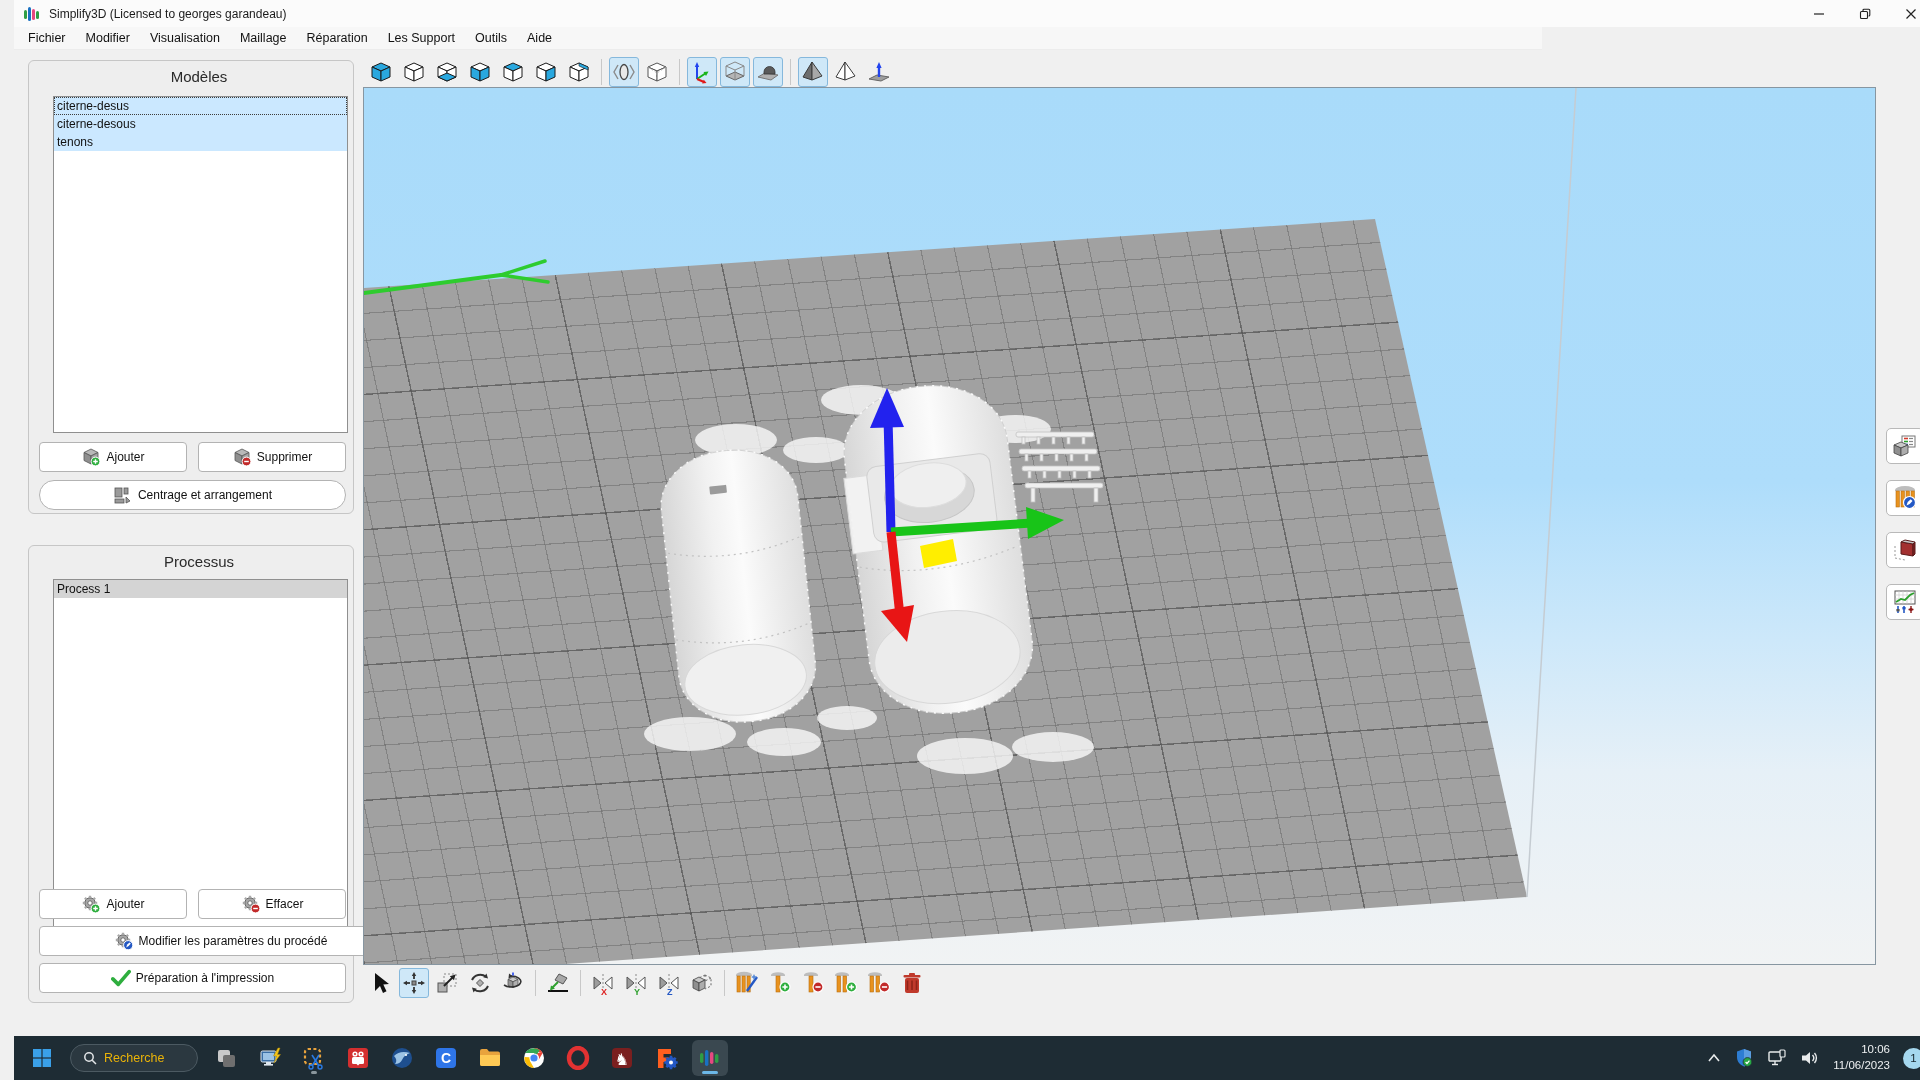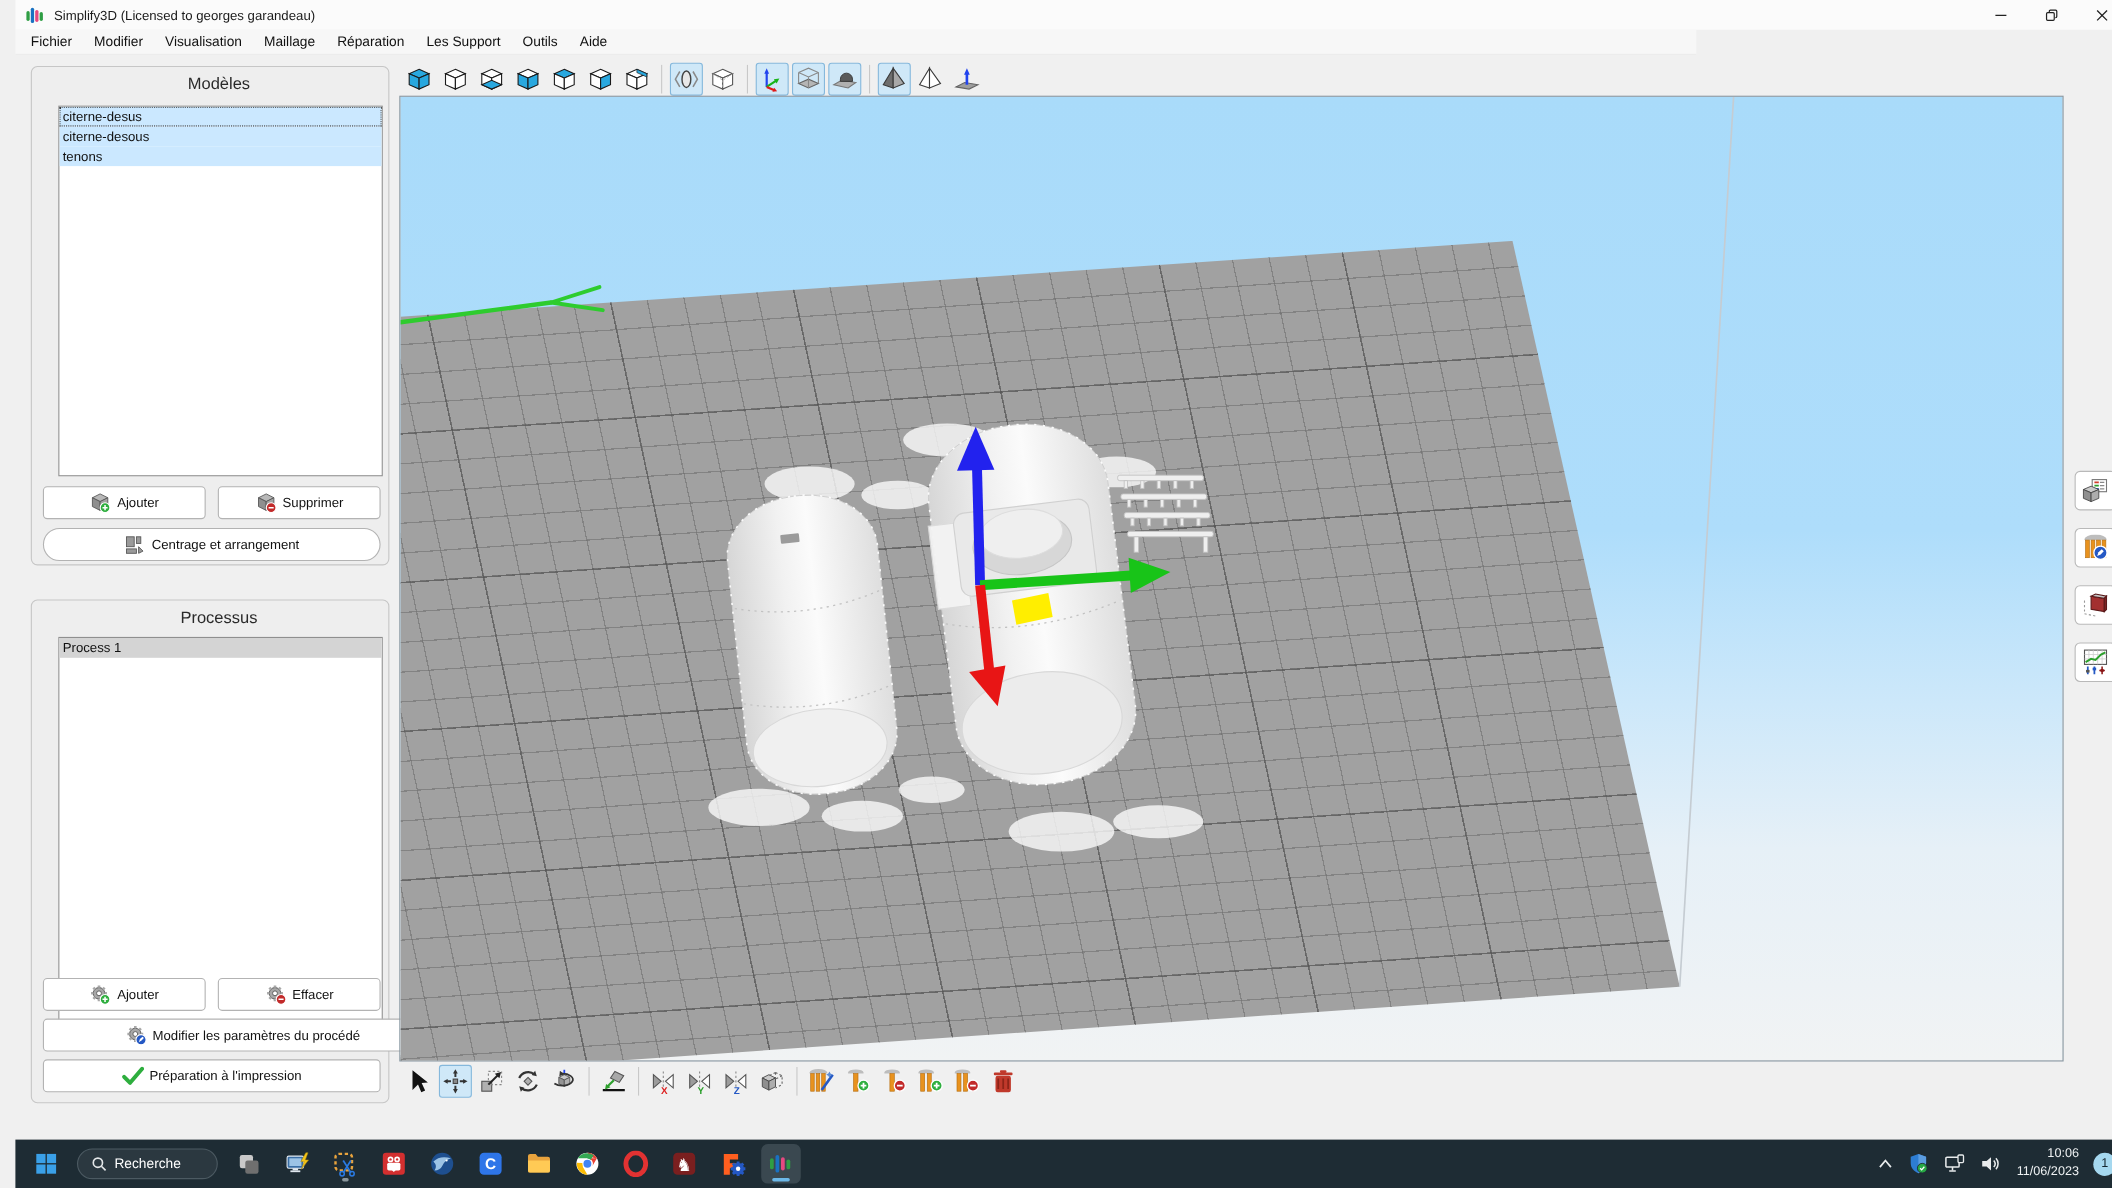--- a/index.html
+++ b/index.html
@@ -52,21 +52,21 @@
   .scene { position:absolute; left:0; top:0; }
 
   
   .taskbar { position:absolute; left:0; top:1036px; width:1920px; height:44px; background:#1e2c34; display:flex; align-items:center; padding:0 10px; }
   .tb-icons { display:flex; align-items:center; gap:8px; margin-left:10px; }
   .tb-slot { width:36px; height:36px; border-radius:6px; display:flex; flex-direction:column; align-items:center; justify-content:center; position:relative; }
   .tb-slot.running::after { content:""; position:absolute; bottom:2px; width:6px; height:3px; border-radius:2px; background:#8a969c; }
   .tb-slot.active-app { background:#3a4850; }
   .tb-slot.active-app::after { content:""; position:absolute; bottom:2px; width:16px; height:3px; border-radius:2px; background:#6cb8e8; }
   .search-pill { height:28px; min-width:128px; background:#2b3840; border:1px solid #4c5a62; border-radius:14px; display:flex; align-items:center; gap:7px; padding:0 12px; margin-left:10px; }
-  .search-pill span { font-size:12.5px; color:#ffffff; }
+  .search-pill span { font-size:12.5px; color:#eab308; }
   .tray { margin-left:auto; display:flex; align-items:center; gap:13px; }
   .clock { text-align:right; font-size:11.5px; color:#eef1f2; line-height:1.35; }
   .notif-badge { width:21px; height:21px; border-radius:50%; background:#a5d8ef; color:#15262e; font-size:11.5px; display:flex; align-items:center; justify-content:center; }
 
   .icon24 { width:24px; height:24px; }
   .icon20 { width:20px; height:20px; }
   svg { display:block; }
 </style>
 </head>
 <body>

